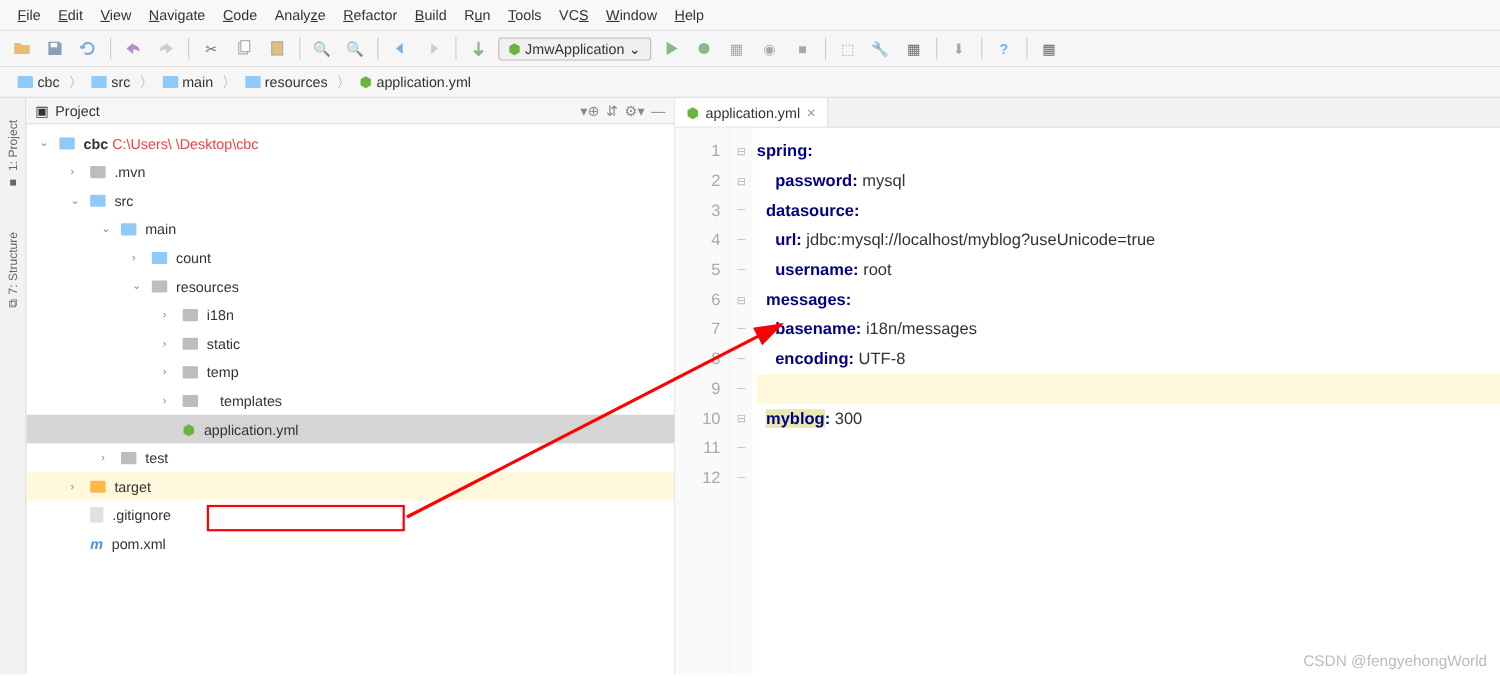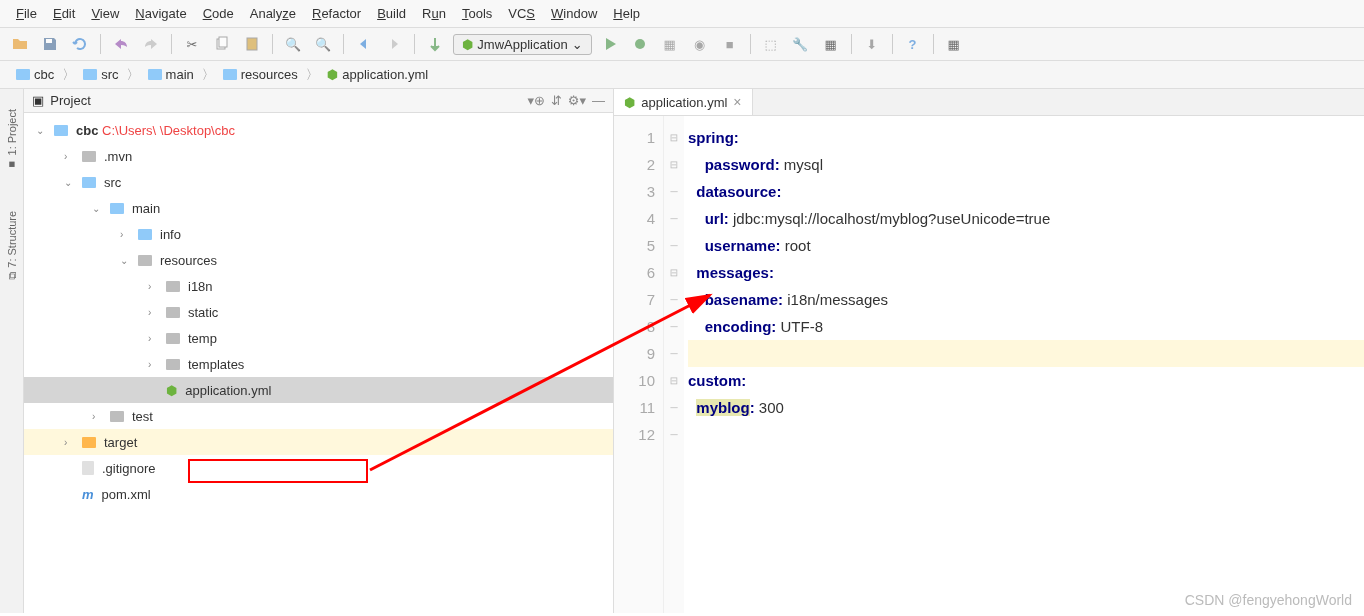--- a/index.html
+++ b/index.html
@@ -250,21 +250,21 @@
           <span style="margin-left:4px">src</span>
         </div>
         <div class="tree-row" style="padding-left: 68px;">
           <span class="arrow">⌄</span>
           <span class="fi-folder"></span>
           <span style="margin-left:4px">main</span>
         </div>
         <div class="tree-row" style="padding-left: 96px;">
           <span class="arrow">›</span>
           <span class="fi-folder"></span>
-          <span style="margin-left:4px">info</span>
+          <span style="margin-left:4px">count</span>
         </div>
         <div class="tree-row" style="padding-left: 96px;">
           <span class="arrow">⌄</span>
           <span class="fi-folder grey"></span>
           <span style="margin-left:4px">resources</span>
         </div>
         <div class="tree-row" style="padding-left: 124px;">
           <span class="arrow">›</span>
           <span class="fi-folder grey"></span>
           <span style="margin-left:4px">i18n</span>
@@ -275,21 +275,21 @@
           <span style="margin-left:4px">static</span>
         </div>
         <div class="tree-row" style="padding-left: 124px;">
           <span class="arrow">›</span>
           <span class="fi-folder grey"></span>
           <span style="margin-left:4px">temp</span>
         </div>
         <div class="tree-row" style="padding-left: 124px;">
           <span class="arrow">›</span>
           <span class="fi-folder grey"></span>
-          <span style="margin-left:4px">templates</span>
+          <span style="margin-left:16px">templates</span>
         </div>
         <div class="tree-row selected" style="padding-left: 124px;">
           <span class="arrow"></span>
           <span style="color:#6db33f">⬢</span>
           <span style="margin-left:4px">application.yml</span>
         </div>
         <div class="tree-row" style="padding-left: 68px;">
           <span class="arrow">›</span>
           <span class="fi-folder grey"></span>
           <span style="margin-left:4px">test</span>
@@ -352,21 +352,20 @@
       <div class="code" id="code">
           <div class="code-line"><span class="key">spring</span><span class="key">:</span><span class="val"></span></div>
           <div class="code-line">    <span class="key">password</span><span class="key">:</span><span class="val"> mysql</span></div>
           <div class="code-line">  <span class="key">datasource</span><span class="key">:</span><span class="val"></span></div>
           <div class="code-line">    <span class="key">url</span><span class="key">:</span><span class="val"> jdbc:mysql://localhost/myblog?useUnicode=true</span></div>
           <div class="code-line">    <span class="key">username</span><span class="key">:</span><span class="val"> root</span></div>
           <div class="code-line">  <span class="key">messages</span><span class="key">:</span><span class="val"></span></div>
           <div class="code-line">    <span class="key">basename</span><span class="key">:</span><span class="val"> i18n/messages</span></div>
           <div class="code-line">    <span class="key">encoding</span><span class="key">:</span><span class="val"> UTF-8</span></div>
           <div class="code-line hl"></div>
-          <div class="code-line"><span class="key">custom</span><span class="key">:</span><span class="val"></span></div>
           <div class="code-line">  <span class="key hlkey">myblog</span><span class="key">:</span><span class="val"> 300</span></div>
         </div>
     </div>
   </div>
 </div>
 
 <div class="red-box" style="left:188px;top:459px;width:180px;height:24px"></div>
 
 <svg class="anno-arrow" style="left:350px;top:280px;width:380px;height:200px" viewBox="0 0 380 200">
   <defs>

